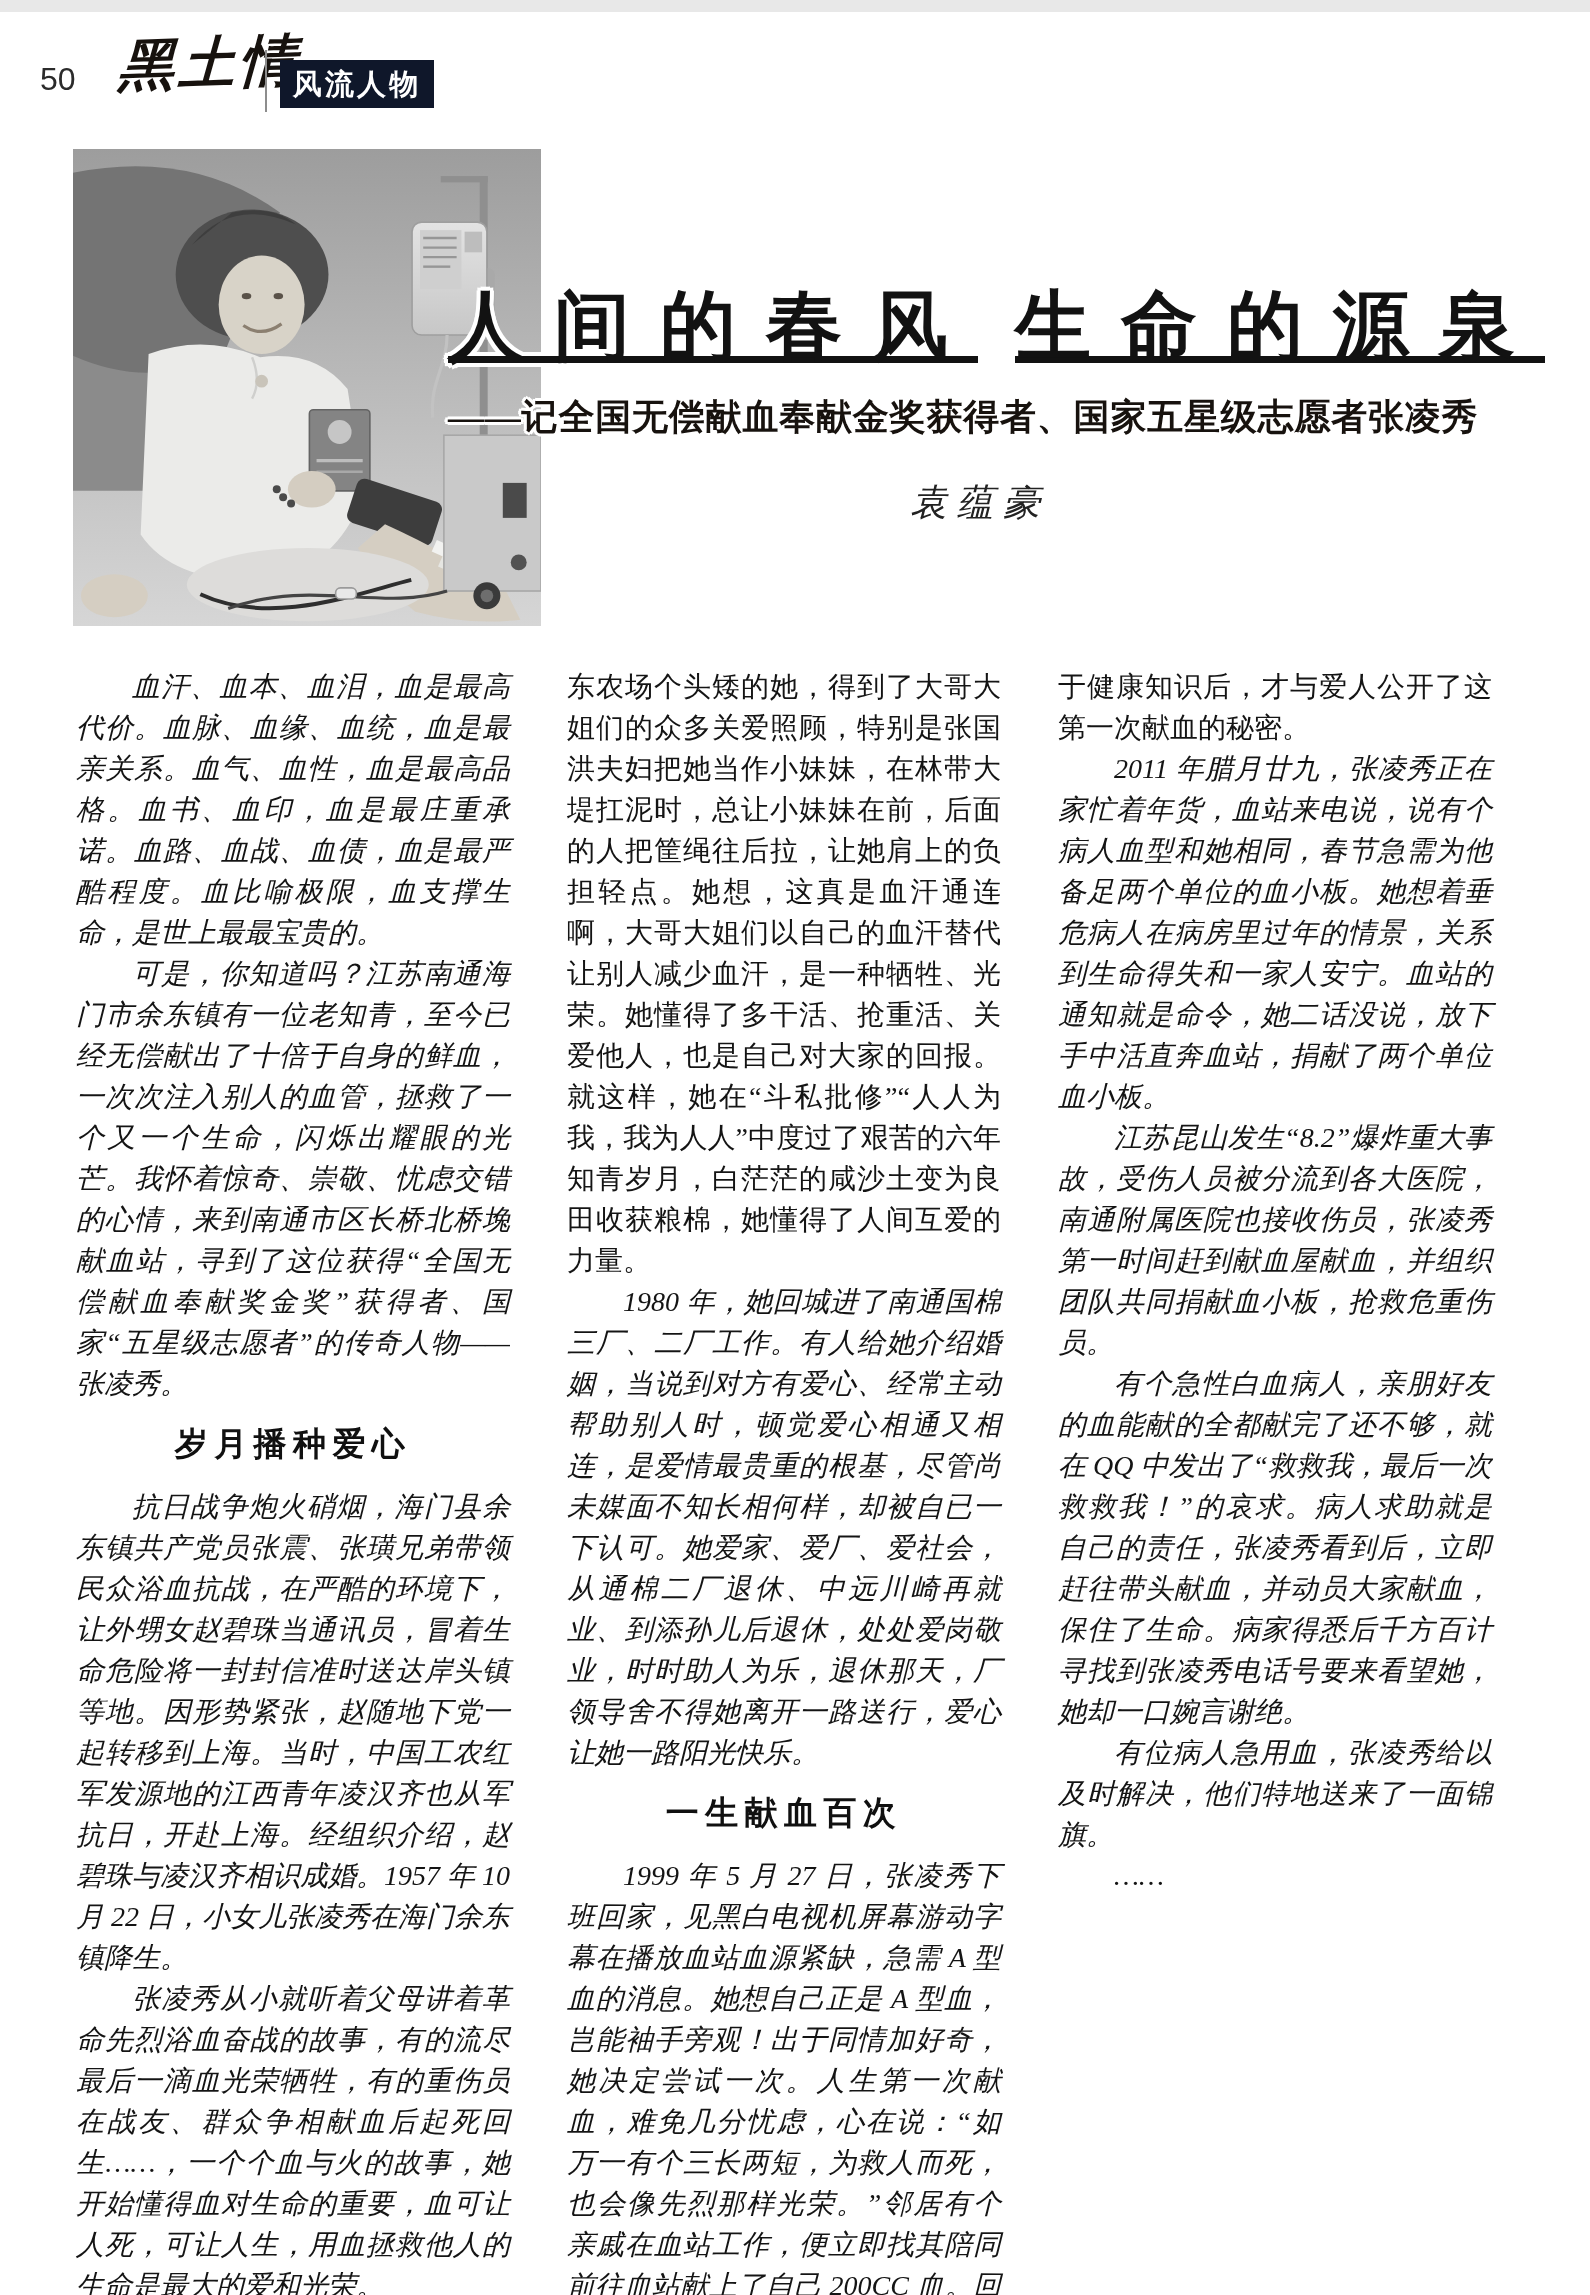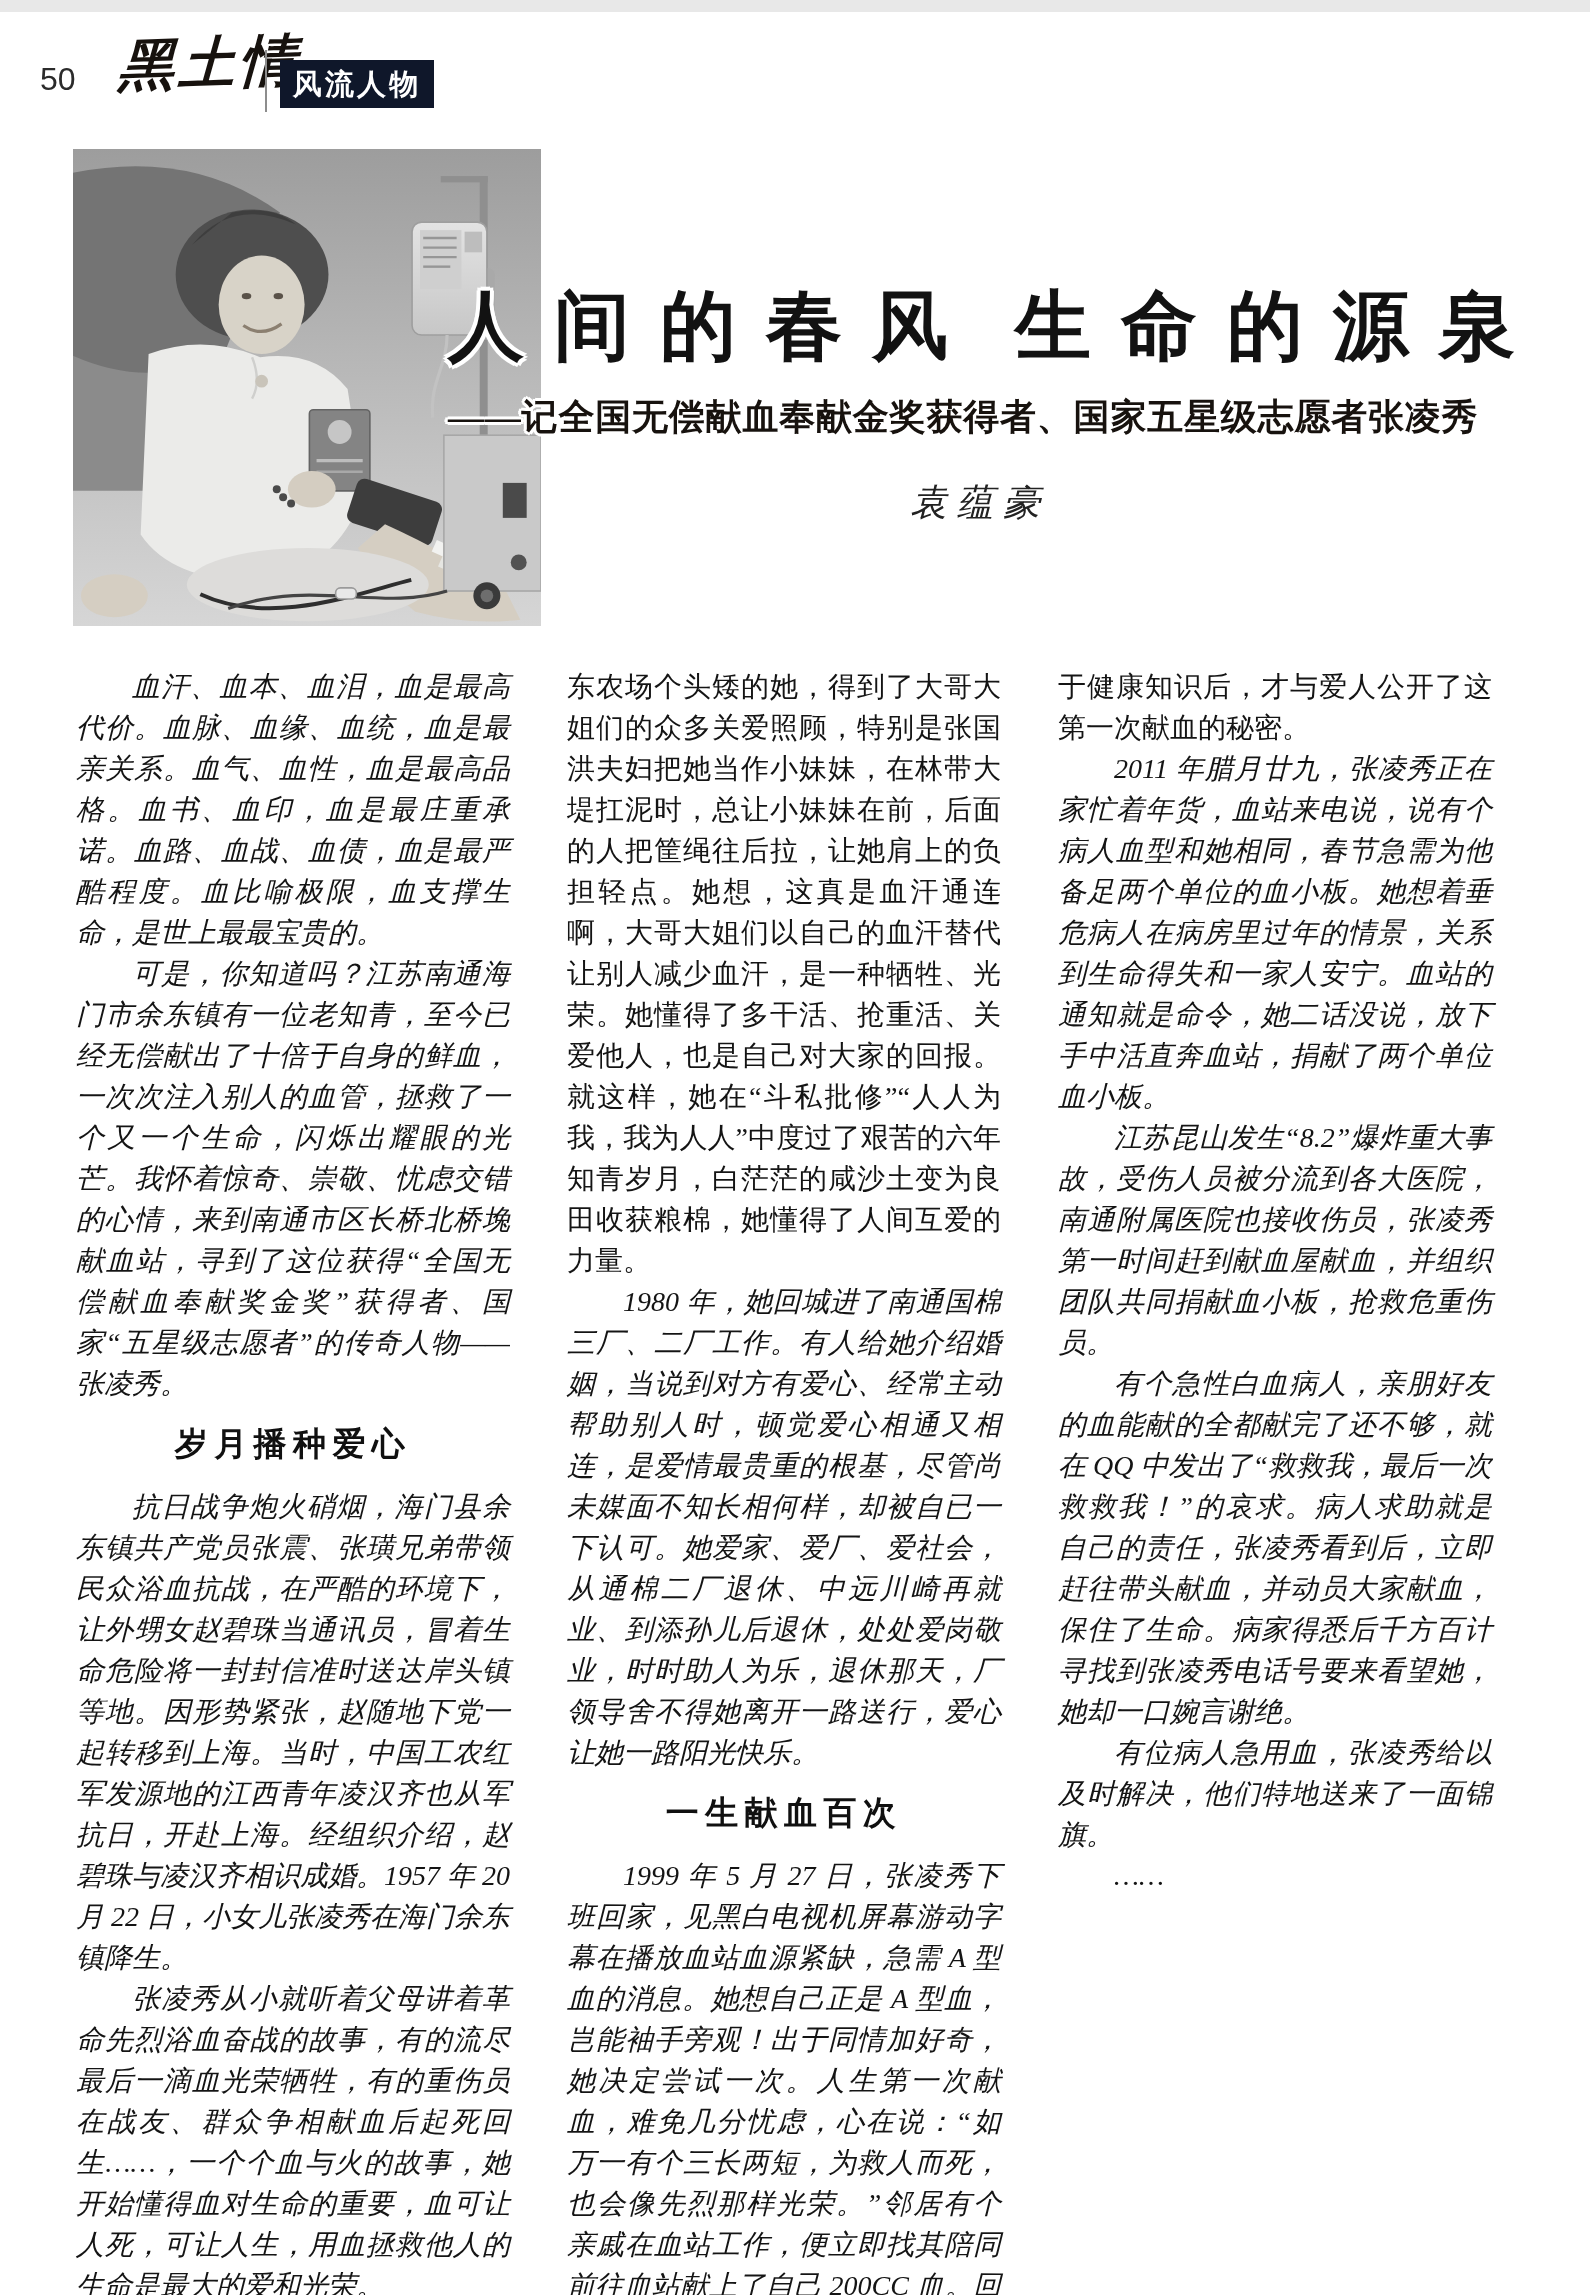--- a/index.html
+++ b/index.html
@@ -41,21 +41,21 @@
   
   .title {
     position:absolute; left:448px; top:272px; width:1067px;
     display:flex; justify-content:space-between; z-index:3;
     font-family:"Liberation Sans","DejaVu Sans",sans-serif;
     font-weight:bold; font-size:76px; line-height:83px; color:#121212;
     text-shadow:-4px 0 0 #fff,4px 0 0 #fff,0 -4px 0 #fff,0 4px 0 #fff,
                 -3.2px -3.2px 0 #fff,3.2px 3.2px 0 #fff,-3.2px 3.2px 0 #fff,3.2px -3.2px 0 #fff;
     white-space:nowrap;
   }
-  .title-seg { letter-spacing:30px; margin-right:-30px; }
+  .title-seg { letter-spacing:30px; margin-right:-30px;text-decoration:underline; }
   .subtitle {
     position:absolute; left:448px; top:383px; width:1061px; z-index:3;
     font-weight:bold; font-size:36px; line-height:45px; color:#17120e;
     letter-spacing:0.8px; white-space:nowrap;
     text-shadow:-3.2px 0 0 #fff,3.2px 0 0 #fff,0 -3.2px 0 #fff,0 3.2px 0 #fff,
                 -2.4px -2.4px 0 #fff,2.4px 2.4px 0 #fff,-2.4px 2.4px 0 #fff,2.4px -2.4px 0 #fff;
   }
   .author {
     position:absolute; left:910px; top:466px;
     font-size:37px; letter-spacing:9.5px; color:#222;
@@ -165,21 +165,21 @@
   </div>
   <div class="subtitle">——记全国无偿献血奉献金奖获得者、国家五星级志愿者张凌秀</div>
   <div class="author">袁蕴豪</div>
 
   <div class="columns">
 
     <div class="col">
       <p class="indent">血汗、血本、血泪，血是最高代价。血脉、血缘、血统，血是最亲关系。血气、血性，血是最高品格。血书、血印，血是最庄重承诺。血路、血战、血债，血是最严酷程度。血比喻极限，血支撑生命，是世上最最宝贵的。</p>
       <p class="indent">可是，你知道吗？江苏南通海门市余东镇有一位老知青，至今已经无偿献出了十倍于自身的鲜血，一次次注入别人的血管，拯救了一个又一个生命，闪烁出耀眼的光芒。我怀着惊奇、崇敬、忧虑交错的心情，来到南通市区长桥北桥堍献血站，寻到了这位获得“全国无偿献血奉献奖金奖”获得者、国家“五星级志愿者”的传奇人物——张凌秀。</p>
       <h3 class="col-heading">岁月播种爱心</h3>
-      <p class="indent">抗日战争炮火硝烟，海门县余东镇共产党员张震、张璜兄弟带领民众浴血抗战，在严酷的环境下，让外甥女赵碧珠当通讯员，冒着生命危险将一封封信准时送达岸头镇等地。因形势紧张，赵随地下党一起转移到上海。当时，中国工农红军发源地的江西青年凌汉齐也从军抗日，开赴上海。经组织介绍，赵碧珠与凌汉齐相识成婚。1957 年 20 月 22 日，小女儿张凌秀在海门余东镇降生。</p>
+      <p class="indent">抗日战争炮火硝烟，海门县余东镇共产党员张震、张璜兄弟带领民众浴血抗战，在严酷的环境下，让外甥女赵碧珠当通讯员，冒着生命危险将一封封信准时送达岸头镇等地。因形势紧张，赵随地下党一起转移到上海。当时，中国工农红军发源地的江西青年凌汉齐也从军抗日，开赴上海。经组织介绍，赵碧珠与凌汉齐相识成婚。1957 年 10 月 22 日，小女儿张凌秀在海门余东镇降生。</p>
       <p class="indent">张凌秀从小就听着父母讲着革命先烈浴血奋战的故事，有的流尽最后一滴血光荣牺牲，有的重伤员在战友、群众争相献血后起死回生……，一个个血与火的故事，她开始懂得血对生命的重要，血可让人死，可让人生，用血拯救他人的生命是最大的爱和光荣。</p>
 
     </div>
 
     <div class="col">
       <p>东农场个头矮的她，得到了大哥大姐们的众多关爱照顾，特别是张国洪夫妇把她当作小妹妹，在林带大堤扛泥时，总让小妹妹在前，后面的人把筐绳往后拉，让她肩上的负担轻点。她想，这真是血汗通连啊，大哥大姐们以自己的血汗替代让别人减少血汗，是一种牺牲、光荣。她懂得了多干活、抢重活、关爱他人，也是自己对大家的回报。就这样，她在“斗私批修”“人人为我，我为人人”中度过了艰苦的六年知青岁月，白茫茫的咸沙土变为良田收获粮棉，她懂得了人间互爱的力量。</p>
       <p class="indent">1980 年，她回城进了南通国棉三厂、二厂工作。有人给她介绍婚姻，当说到对方有爱心、经常主动帮助别人时，顿觉爱心相通又相连，是爱情最贵重的根基，尽管尚未媒面不知长相何样，却被自已一下认可。她爱家、爱厂、爱社会，从通棉二厂退休、中远川崎再就业、到添孙儿后退休，处处爱岗敬业，时时助人为乐，退休那天，厂领导舍不得她离开一路送行，爱心让她一路阳光快乐。</p>
       <h3 class="col-heading">一生献血百次</h3>
       <p class="indent">1999 年 5 月 27 日，张凌秀下班回家，见黑白电视机屏幕游动字幕在播放血站血源紧缺，急需 A 型血的消息。她想自己正是 A 型血，岂能袖手旁观！出于同情加好奇，她决定尝试一次。人生第一次献血，难免几分忧虑，心在说：“如万一有个三长两短，为救人而死，也会像先烈那样光荣。”邻居有个亲戚在血站工作，便立即找其陪同前往血站献上了自己 200CC 血。回家将纪念品与献血证悄悄藏在箱底，直至后来听血站黄科长讲了献血有益</p>
     </div>

